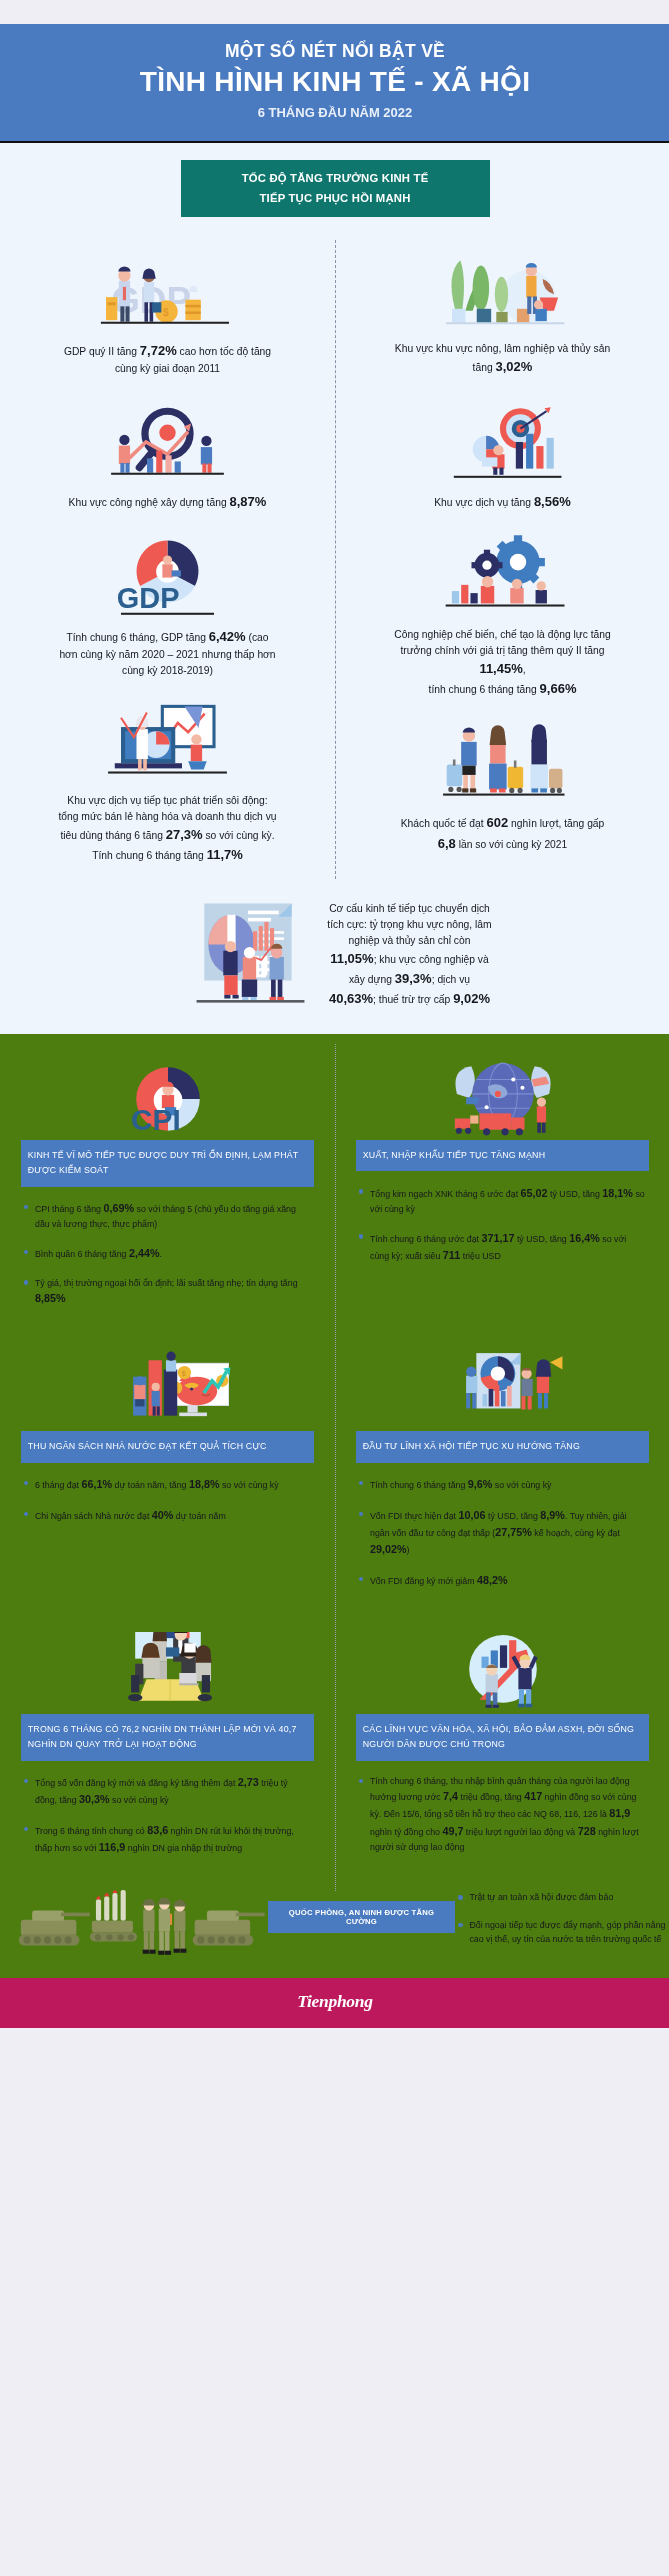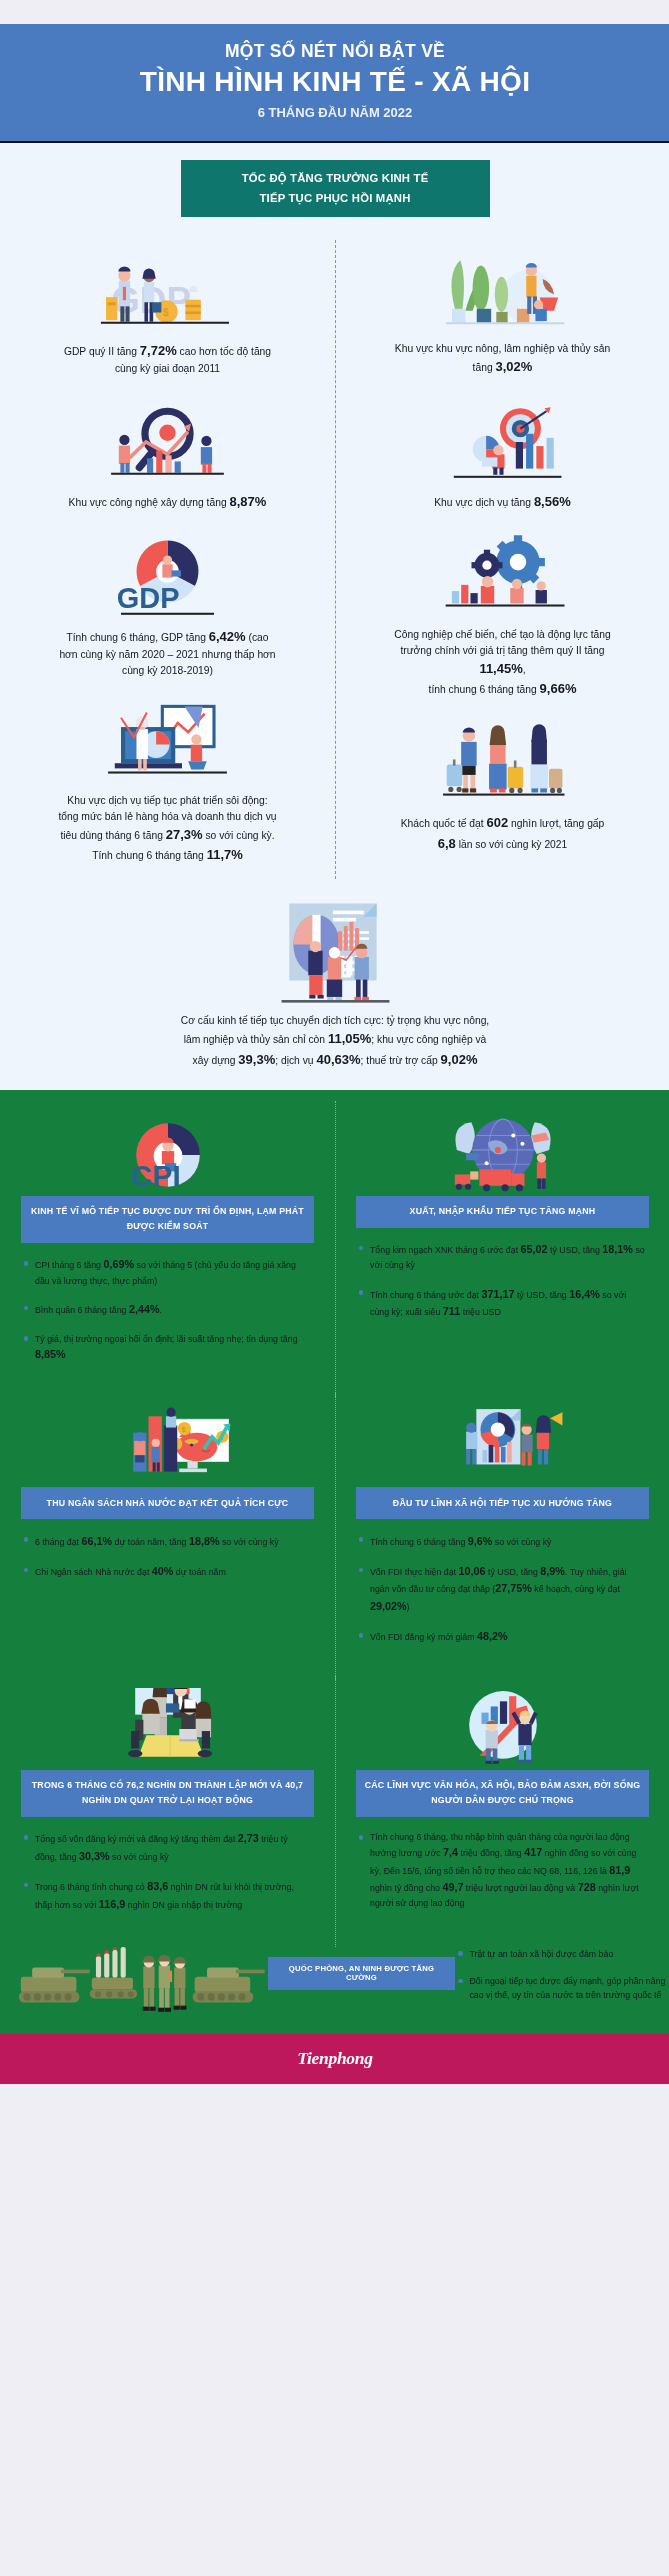--- a/index.html
+++ b/index.html
@@ -22,21 +22,21 @@
     font-weight:bold;
     letter-spacing:0.3px;
     line-height:1.1;
   }
   .hdr-line1 { font-size:17.5px; margin-bottom:6.2px; }
   .hdr-line2 { font-size:28px; margin-bottom:7.2px; }
   .hdr-line3 { font-size:13px; font-weight:bold; color:#eaf0fa; }
 
   
   .sec-blue { background:#eef5fd; padding:17.5px 0 20.6px 0; }
-  .sec-grey { background:#15803d; padding:20.6px 0 15.5px 0; }
+  .sec-grey { background:#4d7c0f; padding:20.6px 0 15.5px 0; }
 
   .band {
     background:#0f766e;
     color:#fff;
     width:309px;
     margin:0 auto 23px auto;
     text-align:center;
     padding:9.3px 8.2px;
     font-size:11.3px;
     font-weight:bold;
@@ -84,21 +84,21 @@
     color:#16181d;
     max-width:222px;
   }
   .caption b { font-weight:bold; font-size:13px; }
 
   
   .center-block {
     margin:18.5px auto 0 auto;
     width:319px;
     display:flex;
-    flex-direction:column;
+    flex-direction:row;
     align-items:center;
   }
   .center-block .caption { max-width:309px; font-size:10.3px; }
 
   
   .cards {
     display:flex;
     position:relative;
   }
   .cards:before {
@@ -113,22 +113,22 @@
   }
   .card-art {
     height:85px;
     display:flex;
     align-items:flex-end;
     justify-content:center;
   }
   .card-title {
     background:#4a7ac0;
     color:#fff;
-    text-align:center;
-    font-weight:bold;
+    text-align:left;
+    font-weight:normal;
     font-size:8.8px;
     line-height:1.75;
     padding:8.2px 7.2px;
     letter-spacing:0.2px;
     margin-bottom:13.4px;
   }
   ul.bullets { list-style:none; padding:0 3.1px; }
   ul.bullets li {
     position:relative;
     padding-left:11.3px;

